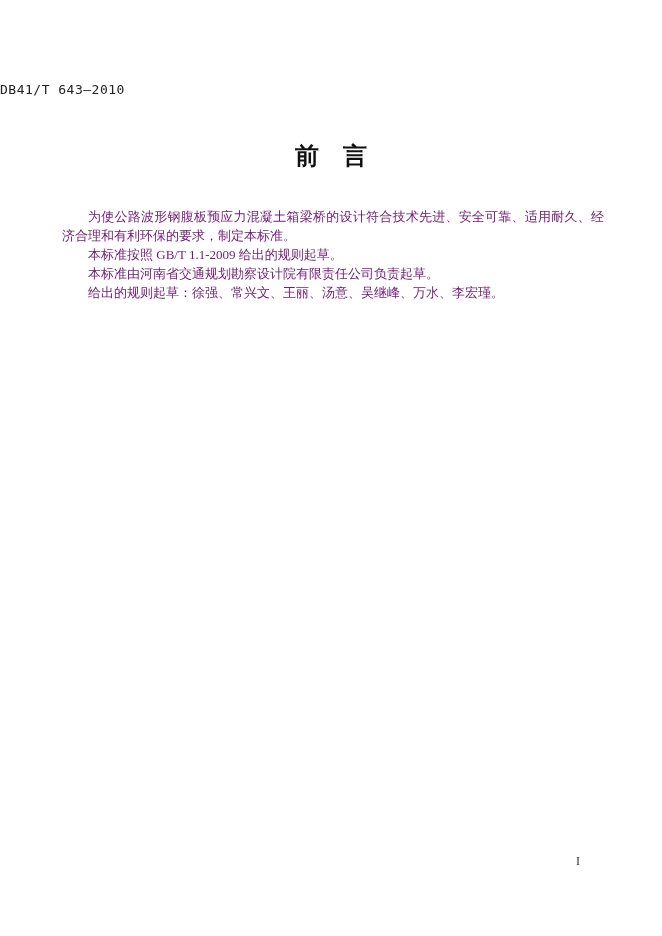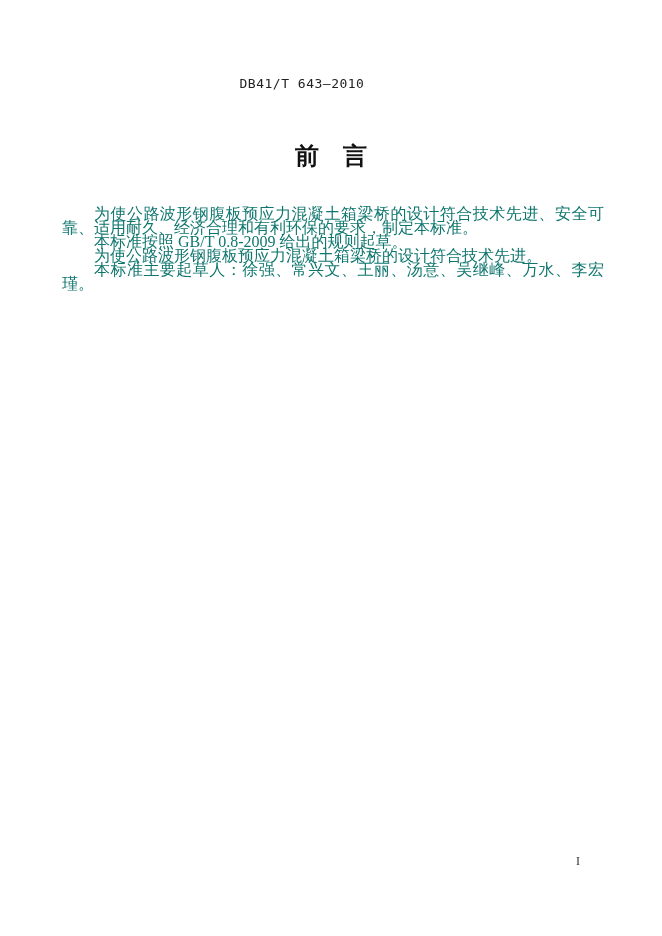--- a/index.html
+++ b/index.html
@@ -10,24 +10,24 @@
     width: 662px;
     height: 936px;
     background: #ffffff;
     position: relative;
     overflow: hidden;
     font-family: "Liberation Serif", "DejaVu Serif", serif;
     color: #1f1f1f;
   }
   .doc-number {
     position: absolute;
-    top: 76px;
+    top: 82px;
     left: 0;
     width: 604px;
-    text-align: center;
+    text-align: left;
     font-family: "DejaVu Sans Mono", "Liberation Mono", monospace;
     font-size: 13px;
     letter-spacing: 0.5px;
     color: #222222;
     white-space: nowrap;
   }
   .doc-title {
     position: absolute;
     top: 141px;
     left: 0;
@@ -38,24 +38,24 @@
     font-weight: bold;
     font-size: 24px;
     line-height: 30px;
     color: #111111;
   }
   .content {
     position: absolute;
     top: 207px;
     left: 62px;
     width: 542px;
-    font-size: 16px;
-    line-height: 14px;
+    font-size: 13px;
+    line-height: 19px;
     text-align: justify;
-    color: #0f766e;
+    color: #701a75;
   }
   .content p {
     margin: 0;
     padding: 0;
     text-indent: 2em;
   }
   .page-number {
     position: absolute;
     top: 854px;
     left: 558px;
@@ -67,18 +67,18 @@
 </style>
 </head>
 <body>
 
 <div class="doc-number">DB41/T 643—2010</div>
 
 <h1 class="doc-title">前　言</h1>
 
 <div class="content">
   <p>为使公路波形钢腹板预应力混凝土箱梁桥的设计符合技术先进、安全可靠、适用耐久、经济合理和有利环保的要求，制定本标准。</p>
-  <p>本标准按照 GB/T 0.8-2009 给出的规则起草。</p>
-  <p>为使公路波形钢腹板预应力混凝土箱梁桥的设计符合技术先进。</p>
-  <p>本标准主要起草人：徐强、常兴文、王丽、汤意、吴继峰、万水、李宏瑾。</p>
+  <p>本标准按照 GB/T 1.1-2009 给出的规则起草。</p>
+  <p>本标准由河南省交通规划勘察设计院有限责任公司负责起草。</p>
+  <p>给出的规则起草：徐强、常兴文、王丽、汤意、吴继峰、万水、李宏瑾。</p>
 </div>
 
 <div class="page-number">I</div>
 
 </body></html>

